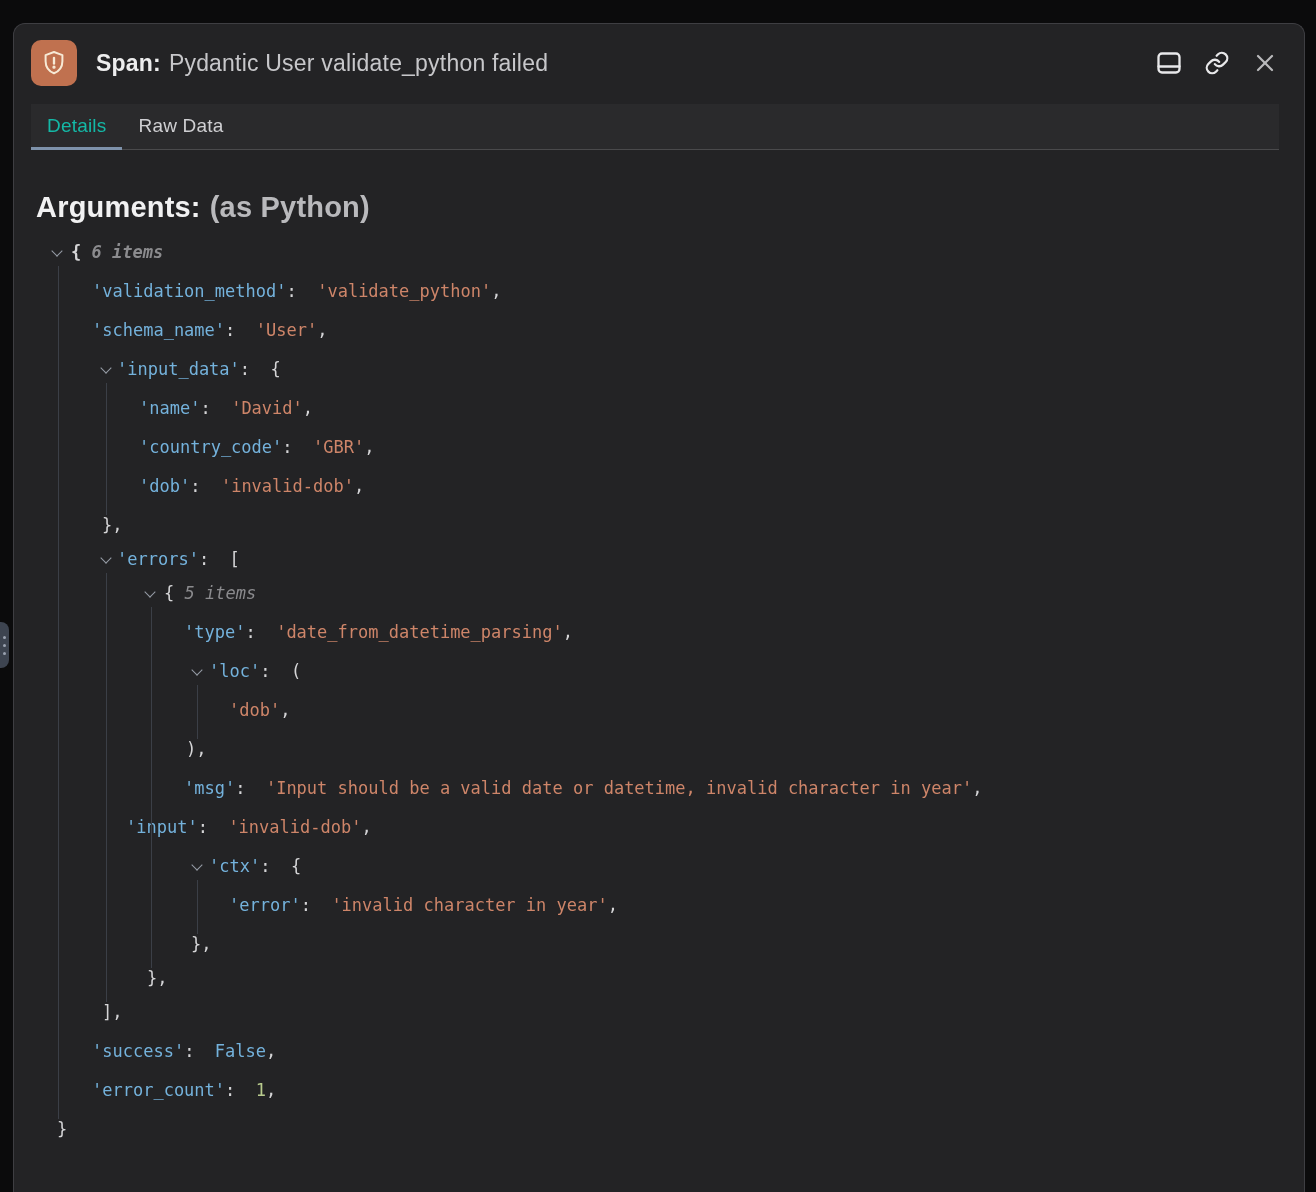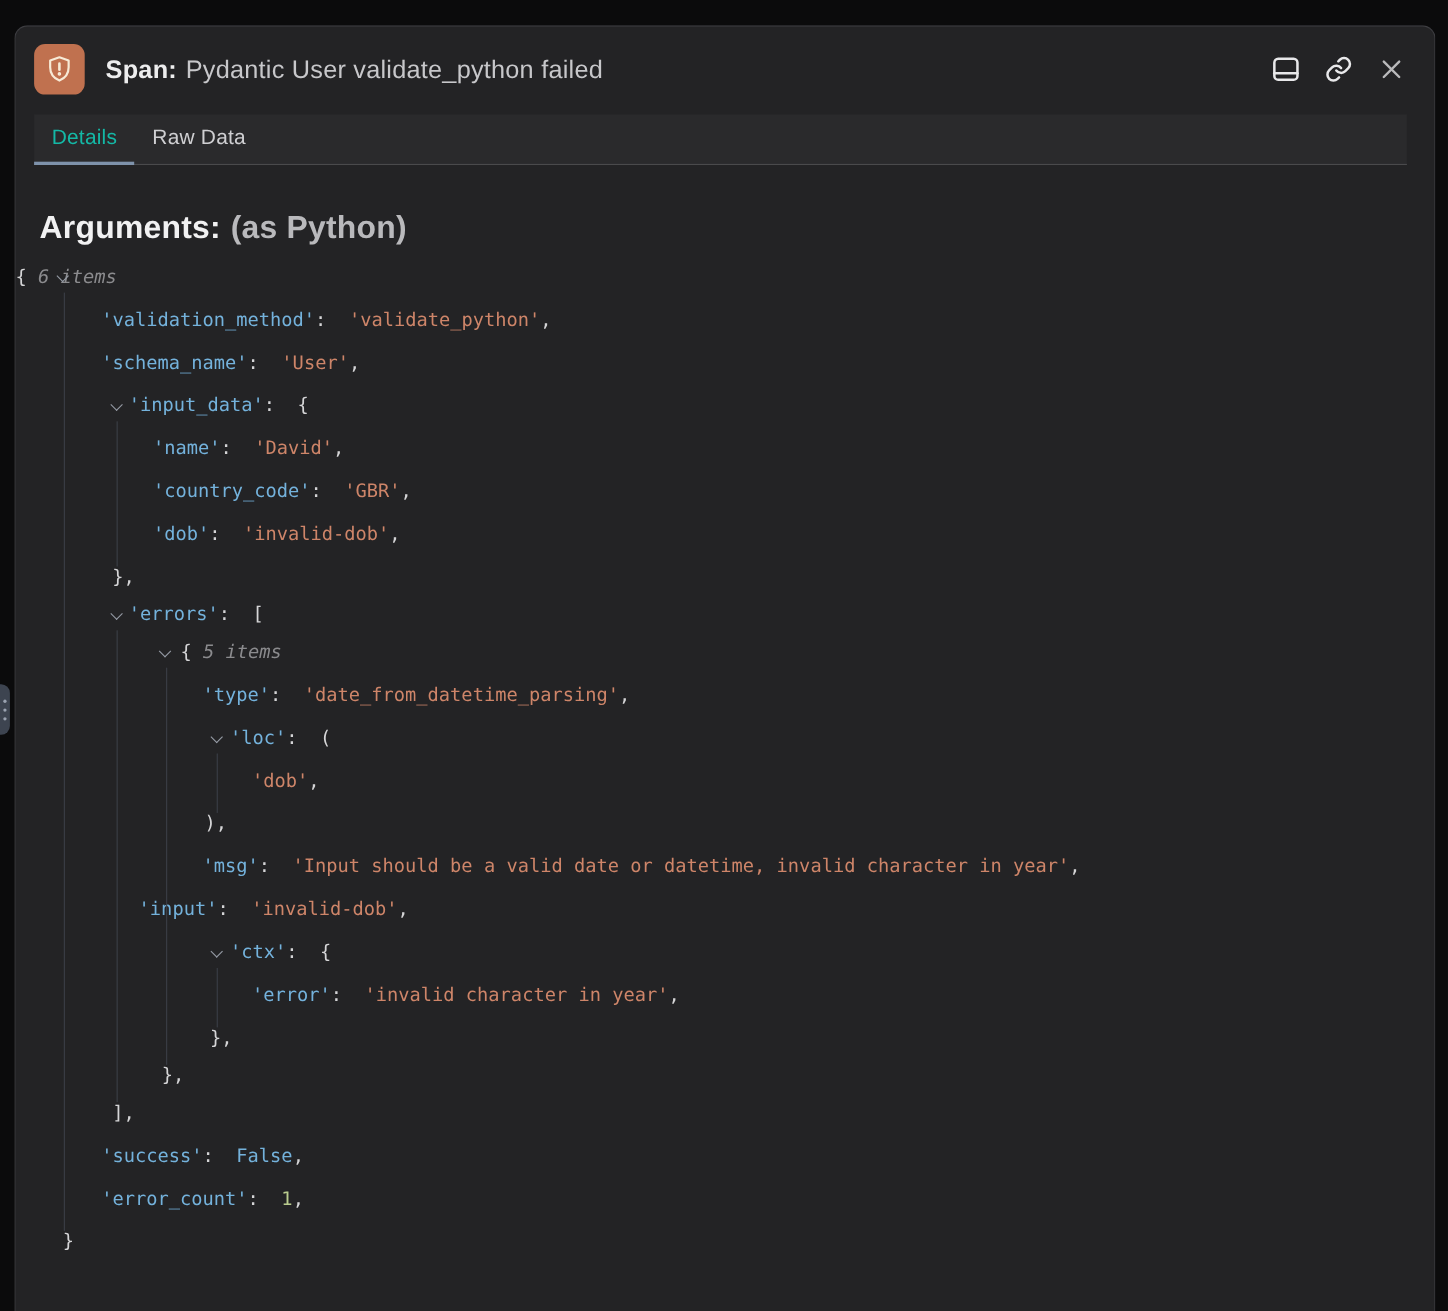--- a/index.html
+++ b/index.html
@@ -104,21 +104,21 @@
   </div>
 
   <div class="tabstrip">
     <button class="tab active">Details</button>
     <button class="tab">Raw Data</button>
   </div>
 
   <div class="content">
     <h2 class="args-heading"><span>Arguments:</span><span class="suffix">(as Python)</span></h2>
     <div class="code" id="code">
-        <div class="row" style=""><span class="chev" style="left: 38px;"></span><span class="seg p">{ </span><span class="seg c">6 items</span></div>
+        <div class="row" style="padding-left: 57px; font-weight: bold;"><span class="chev" style="left: 38px;"></span><span class="seg p">{ </span><span class="seg c">6 items</span></div>
         <div class="row leaf" style="padding-left: 78px;"><span class="seg k">'validation_method'</span><span class="seg p">:  </span><span class="seg s">'validate_python'</span><span class="seg p">,</span></div>
         <div class="row leaf" style="padding-left: 78px;"><span class="seg k">'schema_name'</span><span class="seg p">:  </span><span class="seg s">'User'</span><span class="seg p">,</span></div>
         <div class="row" style="padding-left: 103px;"><span class="chev" style="left: 87px;"></span><span class="seg k">'input_data'</span><span class="seg p">:  {</span></div>
         <div class="row leaf" style="padding-left: 125px;"><span class="seg k">'name'</span><span class="seg p">:  </span><span class="seg s">'David'</span><span class="seg p">,</span></div>
         <div class="row leaf" style="padding-left: 125px;"><span class="seg k">'country_code'</span><span class="seg p">:  </span><span class="seg s">'GBR'</span><span class="seg p">,</span></div>
         <div class="row leaf" style="padding-left: 125px;"><span class="seg k">'dob'</span><span class="seg p">:  </span><span class="seg s">'invalid-dob'</span><span class="seg p">,</span></div>
         <div class="row" style="padding-left: 88px;"><span class="seg p">},</span></div>
         <div class="row" style="padding-left: 103px;"><span class="chev" style="left: 87px;"></span><span class="seg k">'errors'</span><span class="seg p">:  [</span></div>
         <div class="row" style="padding-left: 150px;"><span class="chev" style="left: 131px;"></span><span class="seg p">{ </span><span class="seg c">5 items</span></div>
         <div class="row leaf" style="padding-left: 170px;"><span class="seg k">'type'</span><span class="seg p">:  </span><span class="seg s">'date_from_datetime_parsing'</span><span class="seg p">,</span></div>

